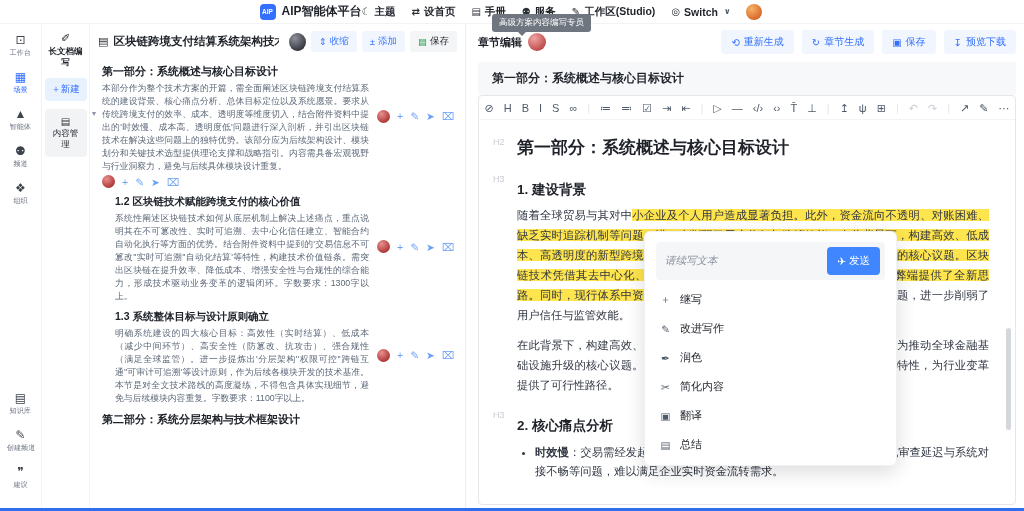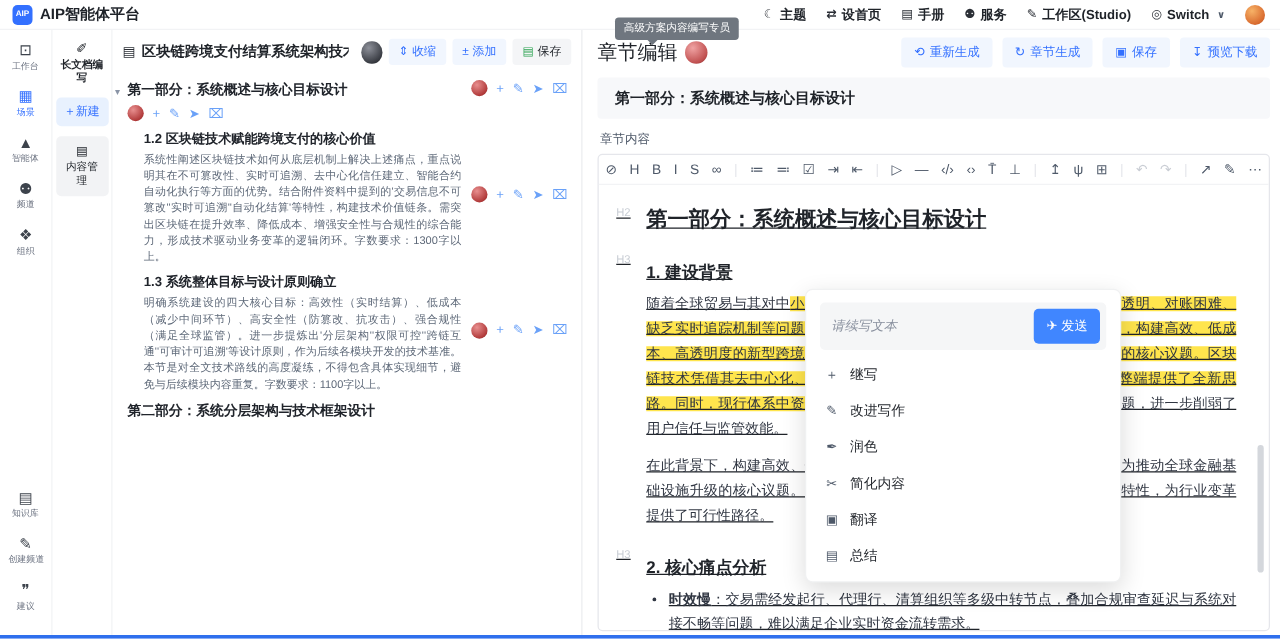--- a/index.html
+++ b/index.html
@@ -1,21 +1,21 @@
 <!DOCTYPE html>
 <html><head>
 <meta charset="utf-8">
 <style>
   * { box-sizing: border-box; margin: 0; padding: 0; }
   html,body { width:1024px; height:511px; overflow:hidden; }
   body { font-family:"Liberation Sans","DejaVu Sans",sans-serif; background:#fff; color:#1f2329; }
   .app { position:relative; width:1024px; height:511px; display:flex; flex-direction:column; }
 
   
-  .topbar { height:24px; flex:0 0 24px; display:flex; align-items:center; justify-content:space-between; padding:0 12px 0 10px; border-bottom:1px solid #f2f3f5; }
+  .topbar { height:24px; flex:0 0 24px; display:flex; align-items:center; justify-content:center; padding:0 12px 0 10px; border-bottom:1px solid #f2f3f5; }
   .brand { display:flex; align-items:center; gap:6px; }
   .logo { width:16px; height:16px; border-radius:4px; background:#3370ff; color:#fff; font-size:6.5px; font-weight:bold; display:flex; align-items:center; justify-content:center; }
   .brand-title { font-size:12px; font-weight:bold; }
   .topnav { display:flex; align-items:center; gap:16px; }
   .nav-item { display:flex; align-items:center; gap:4px; font-size:10.5px; font-weight:bold; color:#1f2329; cursor:pointer; }
   .nav-item .ic { font-size:10px; color:#2b2f36; }
   .nav-caret { font-size:8px; margin-left:2px; color:#4e5969; }
   .avatar { border-radius:50%; background:radial-gradient(circle at 35% 30%, #f7b267, #d96b2f 70%, #a84b1e); }
   .av16 { width:16px; height:16px; }
   .av18 { width:18px; height:18px; }
@@ -63,31 +63,31 @@
   .sec-h { font-size:10.5px; font-weight:bold; margin:5px 0 3px; color:#20242b; }
   .sec.part .sec-h { font-size:11px; }
   .sec-b { font-size:8.8px; line-height:13px; color:#5d6878; text-align:justify; }
   .sec-caret { position:absolute; left:-10px; top:44%; font-size:8px; color:#8a94a6; cursor:pointer; }
   .sec-actions { width:84px; flex:0 0 84px; display:flex; align-items:center; gap:7px; }
   .act-ic { color:#6aa1f8; font-size:10.5px; cursor:pointer; }
 
   
   .rightpanel { flex:1; display:flex; flex-direction:column; min-width:0; padding:6px 8px 6px 12px; position:relative; }
   .ed-head { display:flex; align-items:center; justify-content:space-between; }
-  .ed-head-left { display:flex; align-items:center; gap:6px; font-size:16px; font-weight:normal; }
+  .ed-head-left { display:flex; align-items:center; gap:6px; font-size:11px; font-weight:bold; }
   .ed-head-right { display:flex; gap:8px; }
   .ed-btn { display:flex; align-items:center; gap:4px; background:#f1f6fe; color:#3370ff; font-size:10px; padding:5px 10px; border-radius:3px; cursor:pointer; white-space:nowrap; }
   .section-bar { margin-top:8px; background:#f7f8fa; border-radius:3px; padding:8px 14px; font-size:12px; font-weight:bold; }
   .content-label { margin:9px 0 5px 2px; font-size:10px; color:#4e5969; }
   .editor-box { flex:1; border:1px solid #e5e6eb; border-radius:4px; display:flex; flex-direction:column; overflow:hidden; position:relative; }
   .ed-toolbar { display:flex; justify-content:center; align-items:center; gap:10px; padding:6px 0 5px; border-bottom:1px solid #f2f3f5; color:#4e5969; font-size:11px; }
   .tb-ic { cursor:pointer; line-height:12px; }
   .tb-sep { color:#e5e6eb; }
   .tb-dim { color:#c9cdd4; }
-  .ed-content { flex:1; padding:12px 26px 8px 14px; overflow:hidden;text-decoration:underline; }
+  .ed-content { flex:1; padding:12px 26px 8px 14px; overflow:hidden; }
   .hrow { display:flex; }
   .gutter { width:24px; flex:0 0 24px; color:#c8cdd4; font-size:9px; padding-top:5px; }
   .h2 { font-size:17px; font-weight:bold; margin:4px 0 10px; }
   .h3 { font-size:13.5px; font-weight:bold; margin:12px 0 6px; }
   .para { margin:0 0 10px 24px; font-size:11.3px; line-height:20px; color:#303642; text-align:justify; }
   .hl { background:#ffe54d; }
   .bullets { margin:2px 0 10px 42px; }
   .bullets li { font-size:11.3px; line-height:19px; color:#303642; margin-bottom:3px; text-align:justify; }
   .bullets .term { font-weight:bold; }
   .ed-scrollthumb { position:absolute; right:4px; top:232px; width:5px; height:102px; border-radius:3px; background:#d4d7dc; cursor:pointer; }
@@ -216,20 +216,21 @@
         <div class="chip chip-save">
           <span class="ic">▤</span>
           <span>保存</span>
         </div>
       </div>
       <div class="outline-body" id="outline-sections">
           <div class="sec part">
             <div class="sec-main">
               <span class="sec-caret">▾</span>
               <div class="sec-h">第一部分：系统概述与核心目标设计</div>
+              <div class="sec-b">本部分作为整个技术方案的开篇，需全面阐述区块链跨境支付结算系统的建设背景、核心痛点分析、总体目标定位以及系统愿景。要求从传统跨境支付的效率、成本、透明度等维度切入，结合附件资料中提出的'时效慢、成本高、透明度低'问题进行深入剖析，并引出区块链技术在解决这些问题上的独特优势。该部分应为后续架构设计、模块划分和关键技术选型提供理论支撑和战略指引。内容需具备宏观视野与行业洞察力，避免与后续具体模块设计重复。</div>
             </div>
             <div class="sec-actions">
               <div class="avatar av13"></div>
               <span class="act-ic">+</span>
               <span class="act-ic">✎</span>
               <span class="act-ic">➤</span>
               <span class="act-ic">⌧</span>
             </div>
           </div>
           <div class="sec sub">
@@ -296,21 +297,20 @@
             <span>保存</span>
           </div>
           <div class="ed-btn">
             <span>↧</span>
             <span>预览下载</span>
           </div>
         </div>
       </div>
 
       <div class="section-bar">第一部分：系统概述与核心目标设计</div>
-      <div class="content-label">章节内容</div>
 
       <div class="editor-box">
         <div class="ed-toolbar" id="ed-toolbar">
             <span class="tb-ic">⊘</span>
             <span class="tb-ic">H</span>
             <span class="tb-ic">B</span>
             <span class="tb-ic">I</span>
             <span class="tb-ic">S</span>
             <span class="tb-ic">∞</span>
             <span class="tb-sep">|</span>

